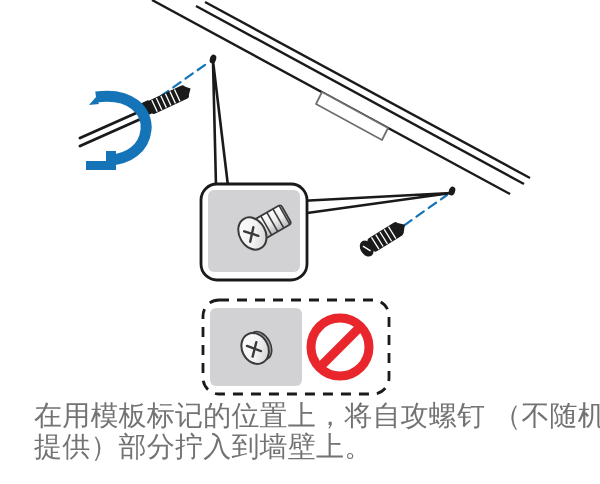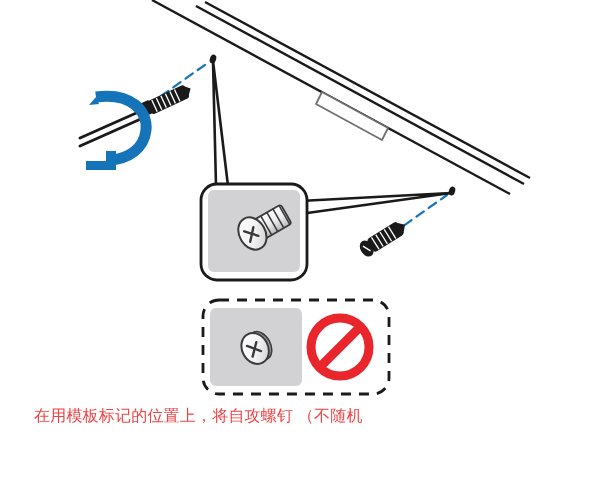--- a/index.html
+++ b/index.html
@@ -28,24 +28,24 @@
     width: 600px;
     height: 400px;
   }
   #caption-block {
     position: absolute;
     left: 34px;
     top: 400px;
     width: 520px;
   }
   .caption-line {
-    font-size: 16px;
+    font-size: 28px;
     line-height: 31px;
     letter-spacing: 0.2px;
-    color: #ef4444;
+    color: #737373;
     white-space: pre;
   }
 </style>
 </head>
 <body>
 
 <div id="figure-stage">
   <svg viewBox="0 0 600 400" xmlns="http://www.w3.org/2000/svg">
     <defs>
       <linearGradient id="screwHeadGrad" x1="0" y1="0" x2="1" y2="1">
@@ -181,13 +181,14 @@
       <g>
         <circle cx="340" cy="347" r="29" fill="none" stroke="#e8262c" stroke-width="9"></circle>
         <line x1="320" y1="367" x2="360" y2="327" stroke="#e8262c" stroke-width="9" stroke-linecap="butt"></line>
       </g>
     </g>
   </svg>
 </div>
 
 <div id="caption-block">
   <div class="caption-line">在用模板标记的位置上，将自攻螺钉 （不随机</div>
+  <div class="caption-line">提供）部分拧入到墙壁上。</div>
 </div>
 
 </body></html>

